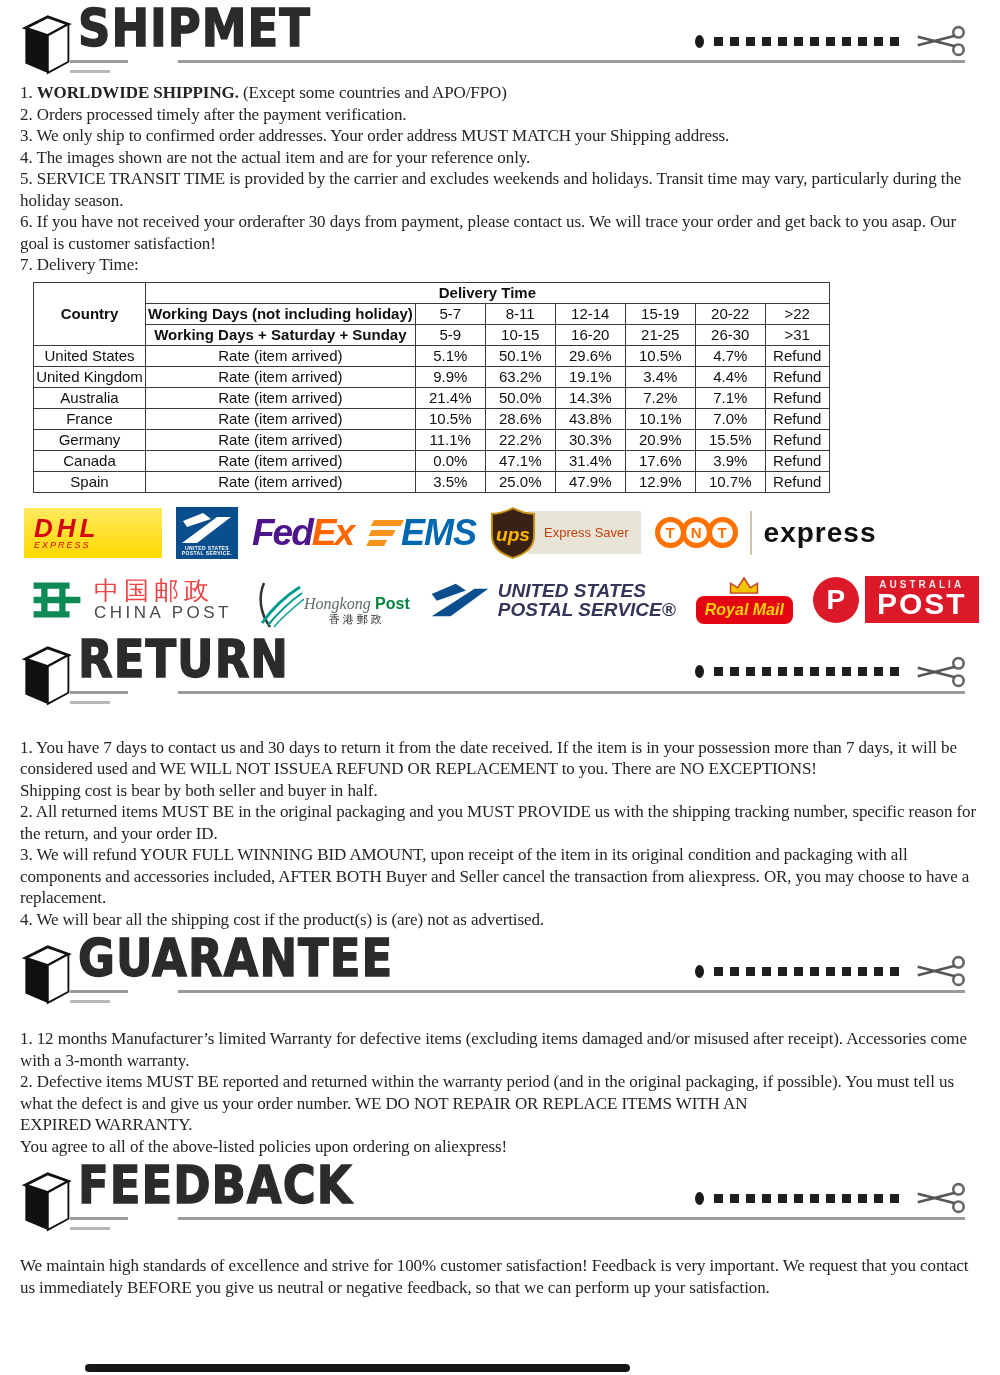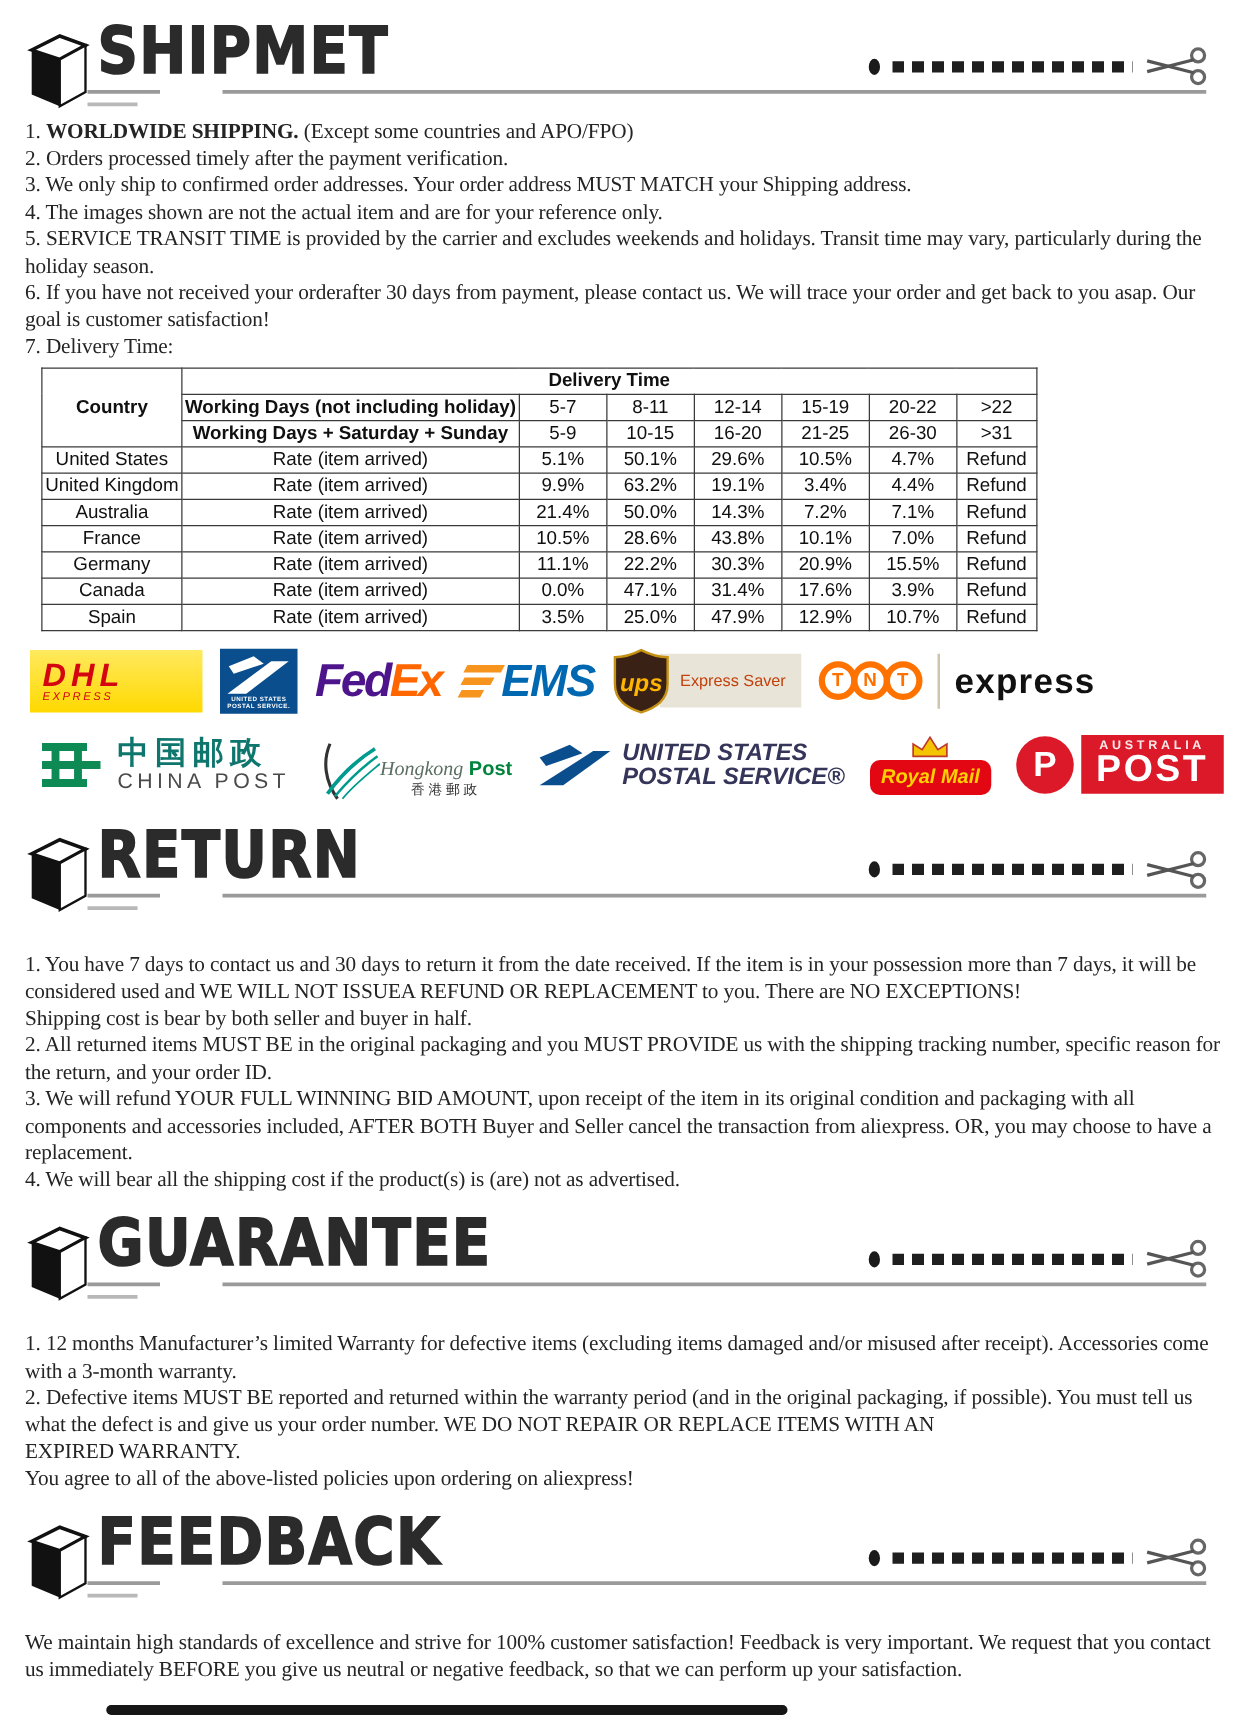--- a/index.html
+++ b/index.html
@@ -4,21 +4,21 @@
 <style>
   * { box-sizing: border-box; }
   html,body { margin:0; padding:0; }
   body {
     width:1000px; height:1375px; position:relative; overflow:hidden;
     background:#ffffff; color:#222;
     font-family:"Liberation Sans", sans-serif;
   }
 
   
-  .sec-header { position:relative; height:82px; margin-top:12px; }
+  .sec-header { position:relative; height:82px; margin-top:0; }
   .box-icon { position:absolute; left:16px; top:8px; }
   .sec-title {
     position:absolute; left:78px; top:-2px; margin:0;
     font-family:"DejaVu Sans", sans-serif; font-weight:900;
     font-size:45px; letter-spacing:1px; color:#2b2b2b;
     transform:scaleY(1.15); transform-origin:top left;
     -webkit-text-stroke:1.2px #2b2b2b;
   }
   .line-long  { position:absolute; left:178px; right:35px; top:60px; height:3px; background:#9a9a9a; }
   .line-short1{ position:absolute; left:70px; width:58px; top:60px; height:3px; background:#9a9a9a; }
@@ -65,21 +65,21 @@
   .ups-saver { background:#E9E4D8; color:#c2410c; font-weight:normal; font-size:13px; padding:14px 12px 14px 16px; margin-left:-8px; }
 
   .tnt { display:flex; align-items:center; gap:12px; }
   .tnt-rings { display:flex; }
   .tnt-ring { width:31px; height:31px; border:5px solid #FF7200; border-radius:50%; background:#fff; color:#FF7200; font-weight:900; font-size:15px; display:flex; align-items:center; justify-content:center; }
   .tnt-ring + .tnt-ring { margin-left:-5px; }
   .tnt-sep { width:2px; height:44px; background:#cfc5ac; }
   .tnt-express { font-size:28px; font-weight:800; color:#111; letter-spacing:1px; }
 
   .chinapost { display:flex; align-items:center; gap:10px; }
-  .cp-cn { font-size:25px; font-weight:bold; color:#0f766e; letter-spacing:5px; line-height:26px; }
+  .cp-cn { font-size:25px; font-weight:normal; color:#ef4444; letter-spacing:5px; line-height:26px; }
   .cp-en { font-size:17px; color:#4a4a4a; letter-spacing:3.5px; }
 
   .hkpost { display:flex; align-items:flex-end; gap:0; }
   .hk-text { padding-bottom:4px;margin-top:26px; }
   .hk-line { font-size:16px; line-height:17px; }
   .hk-part1 { font-style:italic; color:#5a6e62; font-family:"Liberation Serif", serif; }
   .hk-part2 { font-weight:bold; color:#00843D; }
   .hk-cn { font-size:11px; color:#333; letter-spacing:3px; text-align:center; }
 
   .uspsfull { display:flex; align-items:center; gap:8px; }

